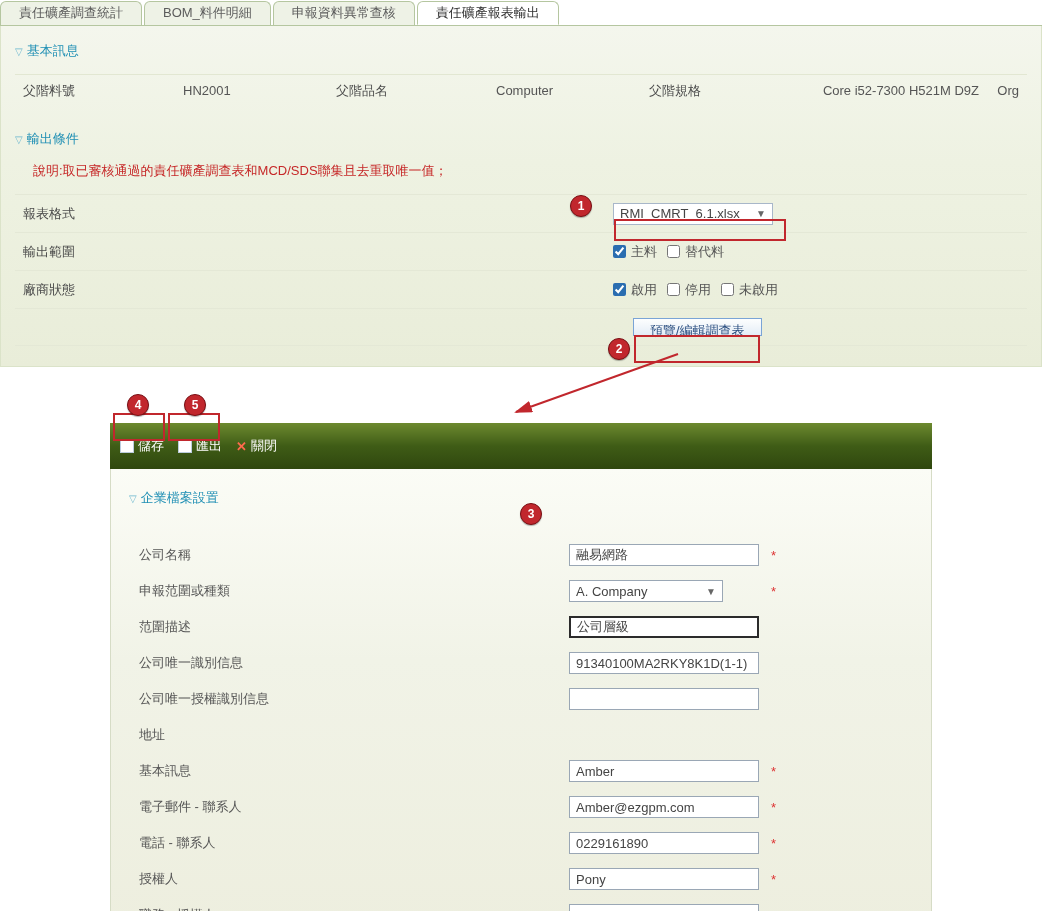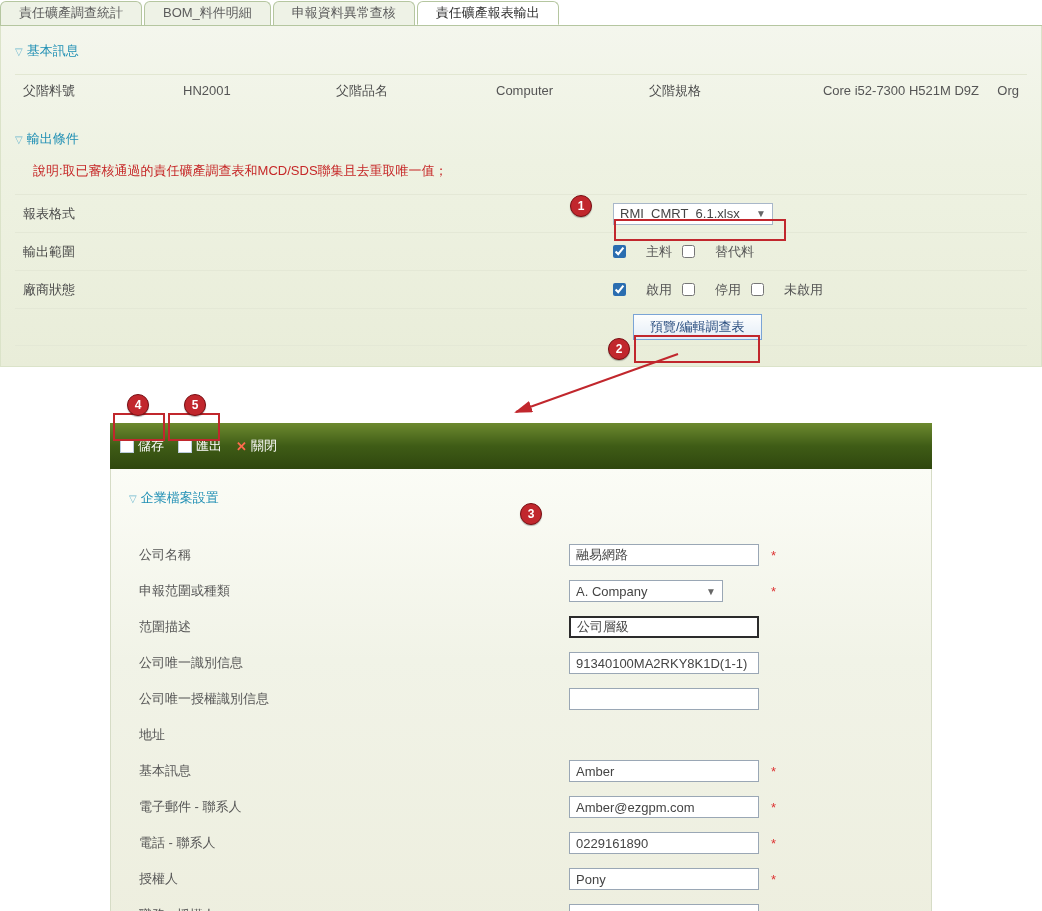--- a/index.html
+++ b/index.html
@@ -18,23 +18,23 @@
   .info-row:last-child{border-bottom:1px solid #e2e7d2;}
   .info-row .lbl{flex:0 0 160px;color:#4b4b4b;}
   .info-row .val{flex:1;color:#555;}
   .note{color:#c62828;margin:6px 0 14px 18px;}
   .form-row{display:flex;align-items:center;min-height:38px;border-top:1px solid #e4e8d6;padding:0 8px;}
   .form-row .lbl{flex:0 0 590px;color:#4b4b4b;}
   .form-row .ctrl{flex:1;display:flex;align-items:center;gap:10px;}
   .select,.inputx{height:22px;border:1px solid #a8b7c9;background:#fff;padding:0 6px;color:#444;}
   .select{width:160px;display:flex;align-items:center;justify-content:space-between;}
   .select .dd{color:#666;font-size:10px;}
-  .chk{display:inline-flex;align-items:center;gap:18px;color:#555;}
+  .chk{display:inline-flex;align-items:center;gap:3px;color:#555;}
   .chk input{accent-color:#2a6db0;margin:0 2px 0 0;}
-  .preview-btn{display:inline-block;height:26px;line-height:24px;padding:0 16px;border:1px solid #7aa4d6;background:linear-gradient(#fdfefe,#e4edf7);color:#2b4f80;cursor:pointer;}
+  .preview-btn{display:inline-block;height:18px;line-height:24px;padding:0 16px;border:1px solid #7aa4d6;background:linear-gradient(#fdfefe,#e4edf7);color:#2b4f80;cursor:pointer;}
   
   .sep-white{height:56px;background:#fff;}
   .toolbar{height:46px;background:linear-gradient(#6d8a2f,#3f5c16 50%,#2f470e);display:flex;align-items:center;color:#fff;padding:0 10px;gap:14px;margin:0 110px 0 110px;}
   .tbtn{display:inline-flex;align-items:center;gap:4px;cursor:pointer;color:#fff;font-size:13px;}
   .tbtn .ico{width:14px;height:14px;display:inline-block;}
   .ico-save{background:#fff;border:1px solid #bcd;}
   .ico-export{background:#fff;border:1px solid #bcd;}
   .ico-close{color:#ff6a4d;font-weight:bold;}
   .sub-panel{margin:0 110px 0 110px;border:1px solid #d6dcc6;border-top:none;background:linear-gradient(#fbfcf6,#f1f3e7 40%,#edeede);padding:14px 18px 14px 18px;}
   .sub-panel .sec-head{margin:6px 0 30px 0;}

